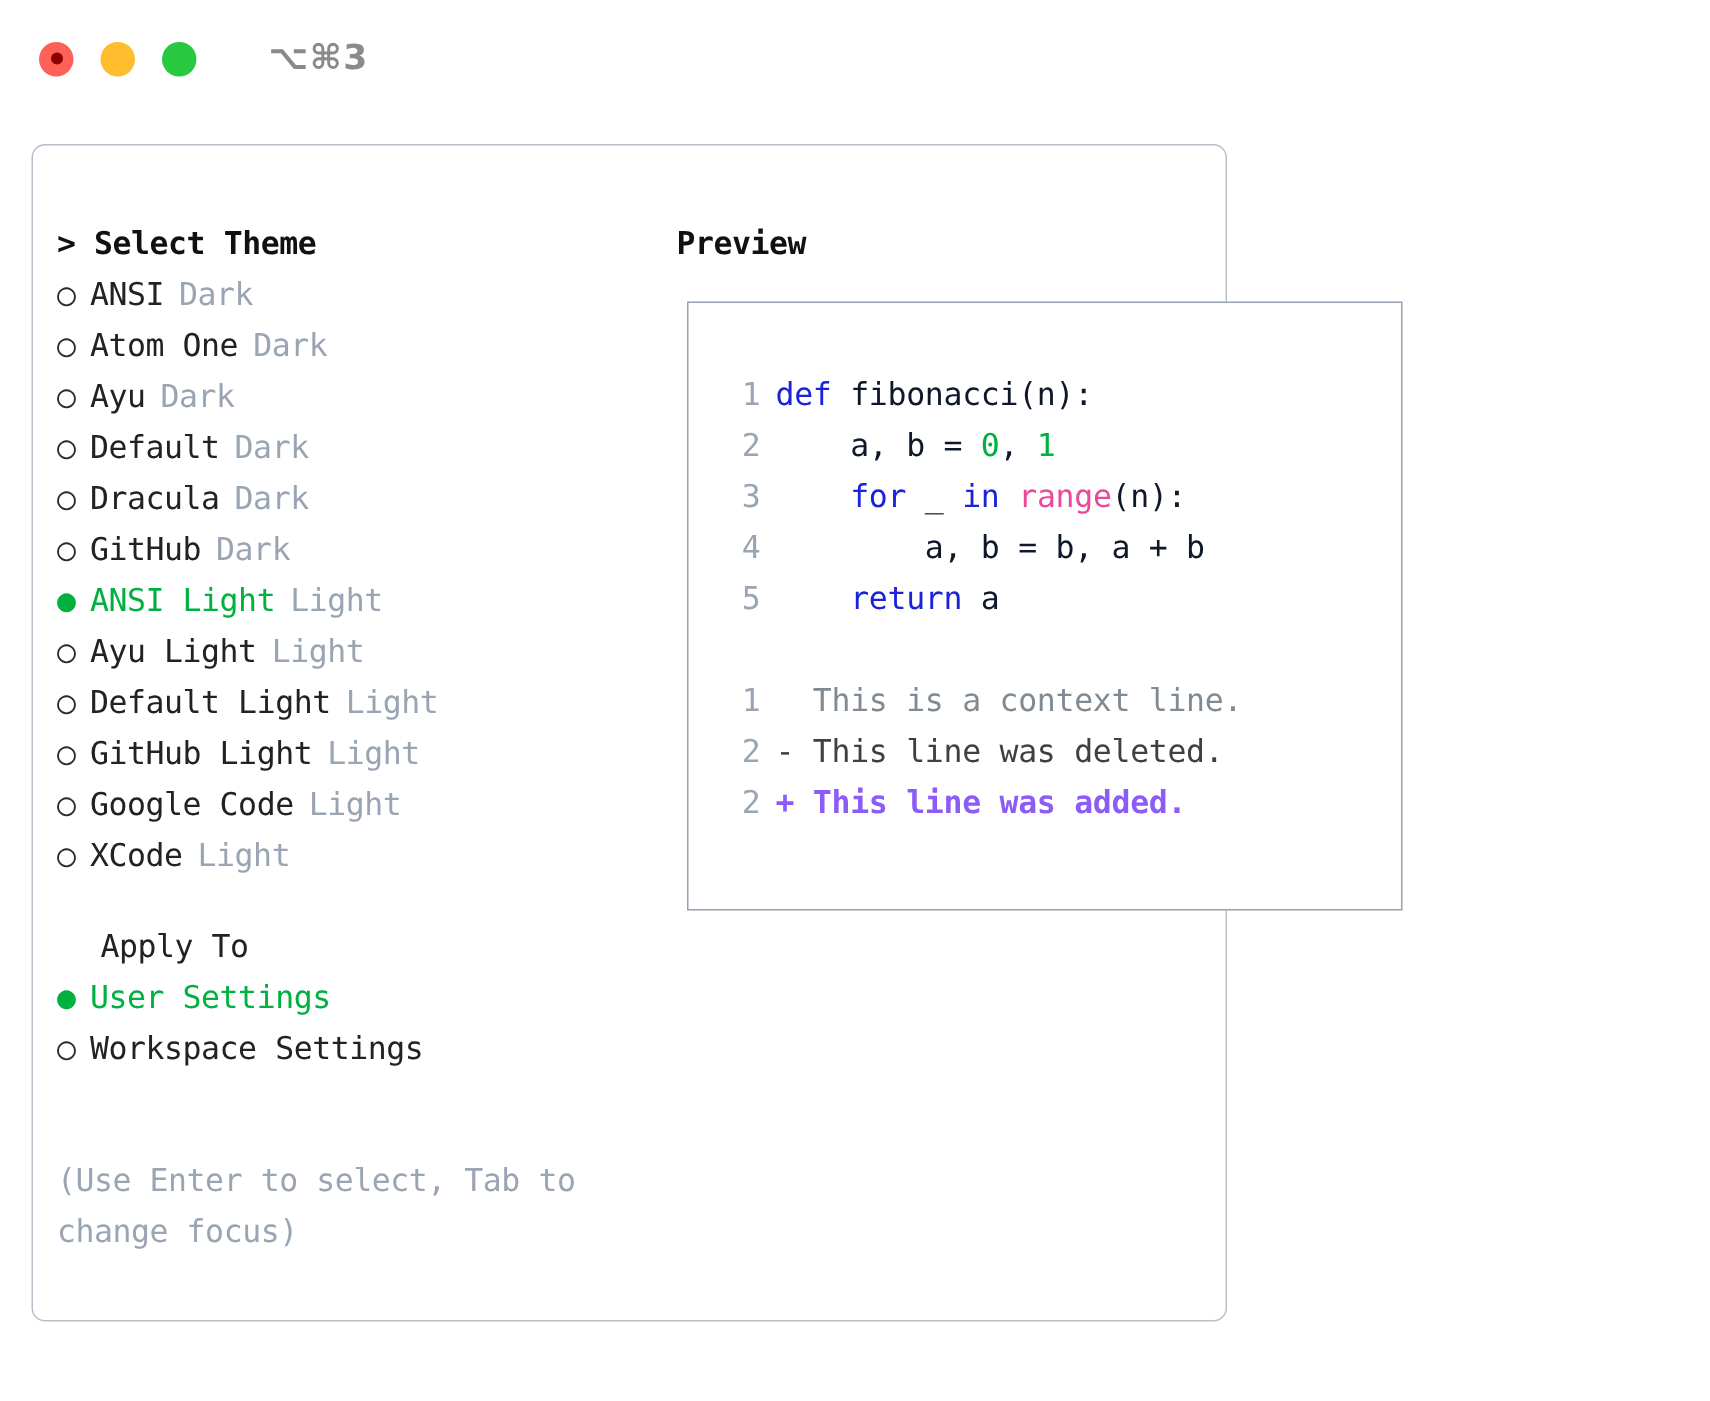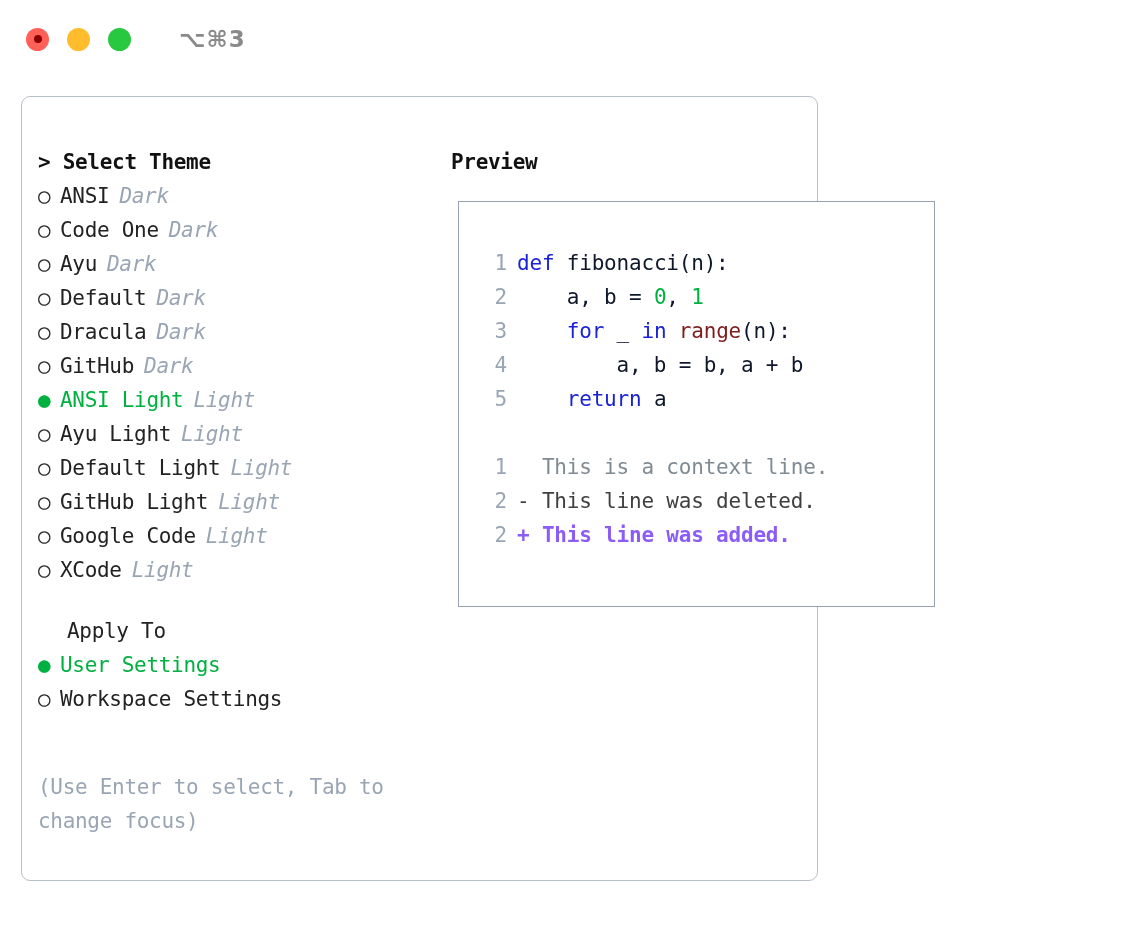--- a/index.html
+++ b/index.html
@@ -113,21 +113,20 @@
     text-align: left;
   }
   .bullet.filled { color: #00b140; }
 
   .opt-label { color: #222222; }
   .opt-row.selected .opt-label { color: #00b140; }
 
   .opt-kind {
     color: #9aa5b4;
     margin-left: 10px;
-    font-style: italic;
   }
   .opt-row.selected .opt-kind { color: #9aa5b4; }
 
   .group-title {
     font-size: 21px;
     color: #222222;
     line-height: 34px;
     white-space: pre;
     letter-spacing: -0.3px;
     padding-left: 29px;
@@ -180,21 +179,21 @@
   .lineno {
     width: 30px;
     flex: 0 0 30px;
     color: #9aa5b4;
     text-align: right;
     margin-right: 10px;
   }
   .code-body { color: #1f1f1f; }
 
   .tok-kw   { color: #1a23d8; }
-  .tok-fn   { color: #7f1d1d; }
+  .tok-fn   { color: #ec4899; }
   .tok-num  { color: #00b140; }
   .tok-plain{ color: #0f172a; }
 
   .code-gap { height: 34px; }
 
   .diff-line .lineno { color: #9aa5b4; }
   .diff-ctx { color: #808a93; }
   .diff-del { color: #404040; }
   .diff-add { color: #8b5cf6; font-weight: bold; }
 </style>
@@ -216,21 +215,21 @@
 
   <div class="main-panel">
     <div class="panel-inner">
 
       <div class="left-col">
 
         <div class="section-header">&gt; Select Theme</div>
 
         <div id="theme-list">
             <div class="opt-row"><span class="bullet">○</span><span class="opt-label">ANSI</span><span class="opt-kind">Dark</span></div>
-            <div class="opt-row"><span class="bullet">○</span><span class="opt-label">Code One</span><span class="opt-kind">Dark</span></div>
+            <div class="opt-row"><span class="bullet">○</span><span class="opt-label">Atom One</span><span class="opt-kind">Dark</span></div>
             <div class="opt-row"><span class="bullet">○</span><span class="opt-label">Ayu</span><span class="opt-kind">Dark</span></div>
             <div class="opt-row"><span class="bullet">○</span><span class="opt-label">Default</span><span class="opt-kind">Dark</span></div>
             <div class="opt-row"><span class="bullet">○</span><span class="opt-label">Dracula</span><span class="opt-kind">Dark</span></div>
             <div class="opt-row"><span class="bullet">○</span><span class="opt-label">GitHub</span><span class="opt-kind">Dark</span></div>
             <div class="opt-row selected"><span class="bullet filled">●</span><span class="opt-label">ANSI Light</span><span class="opt-kind">Light</span></div>
             <div class="opt-row"><span class="bullet">○</span><span class="opt-label">Ayu Light</span><span class="opt-kind">Light</span></div>
             <div class="opt-row"><span class="bullet">○</span><span class="opt-label">Default Light</span><span class="opt-kind">Light</span></div>
             <div class="opt-row"><span class="bullet">○</span><span class="opt-label">GitHub Light</span><span class="opt-kind">Light</span></div>
             <div class="opt-row"><span class="bullet">○</span><span class="opt-label">Google Code</span><span class="opt-kind">Light</span></div>
             <div class="opt-row"><span class="bullet">○</span><span class="opt-label">XCode</span><span class="opt-kind">Light</span></div>

